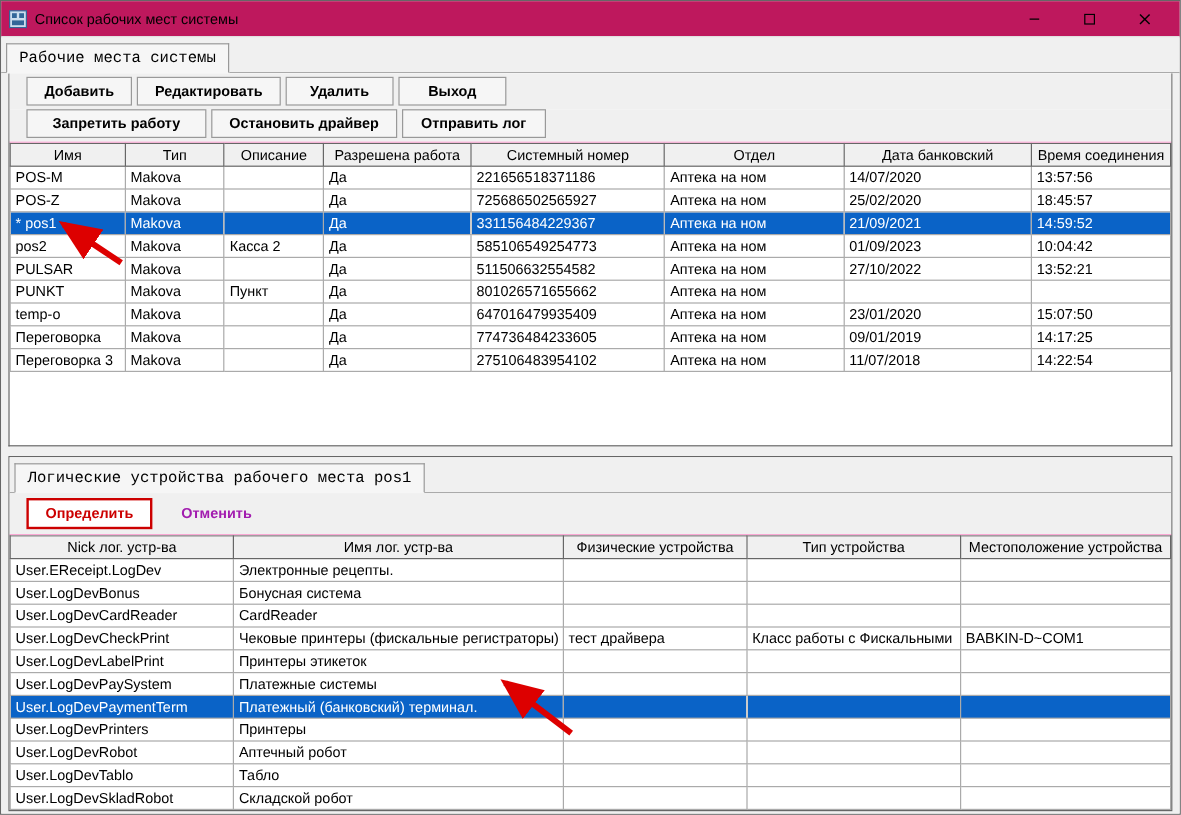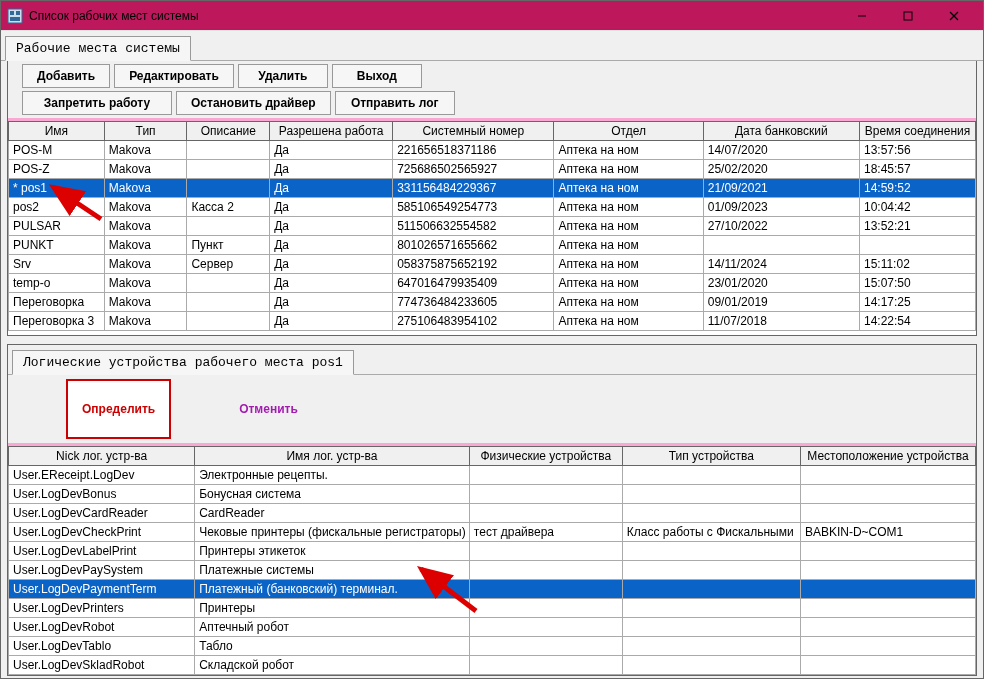--- a/index.html
+++ b/index.html
@@ -101,35 +101,34 @@
   }
   .sub-toolbar {
     display: flex;
     padding: 4px 4px 4px 14px;
     gap: 10px;
     background: #f0f0f0;
   }
   .sub-btn {
     font-size: 12px;
     font-weight: bold;
-    padding: 21px 14px;
+    padding: 4px 14px;
     border: none;
     background: transparent;
-    margin-left: 44px;
   }
   .sub-btn.primary {
     color: #c00;
     border: 2px solid #c00;
     background: #fff;
   }
   .sub-btn.muted { color: #a21caf; }
   .grid {
     flex: 1;
     overflow: auto;
-    border-top: 3px solid #f9a8d4;
+    border-top: 1px solid #f9a8d4;
   }
   table {
     border-collapse: collapse;
     width: 100%;
     table-layout: fixed;
   }
   th, td {
     border: 1px solid #aaa;
     padding: 2px 4px;
     font-size: 12px;
@@ -296,30 +295,20 @@
                 <td>PUNKT</td>
                 <td>Makova</td>
                 <td>Пункт</td>
                 <td>Да</td>
                 <td>801026571655662</td>
                 <td>Аптека на ном</td>
                 <td></td>
                 <td></td>
               </tr>
               <tr>
-                <td>Srv</td>
-                <td>Makova</td>
-                <td>Сервер</td>
-                <td>Да</td>
-                <td>058375875652192</td>
-                <td>Аптека на ном</td>
-                <td>14/11/2024</td>
-                <td>15:11:02</td>
-              </tr>
-              <tr>
                 <td>temp-o</td>
                 <td>Makova</td>
                 <td></td>
                 <td>Да</td>
                 <td>647016479935409</td>
                 <td>Аптека на ном</td>
                 <td>23/01/2020</td>
                 <td>15:07:50</td>
               </tr>
               <tr>

